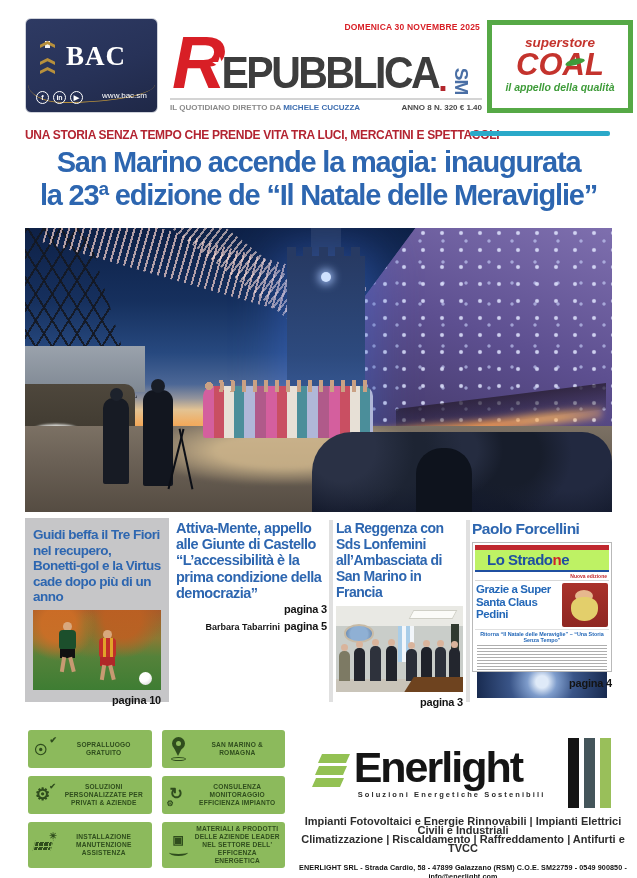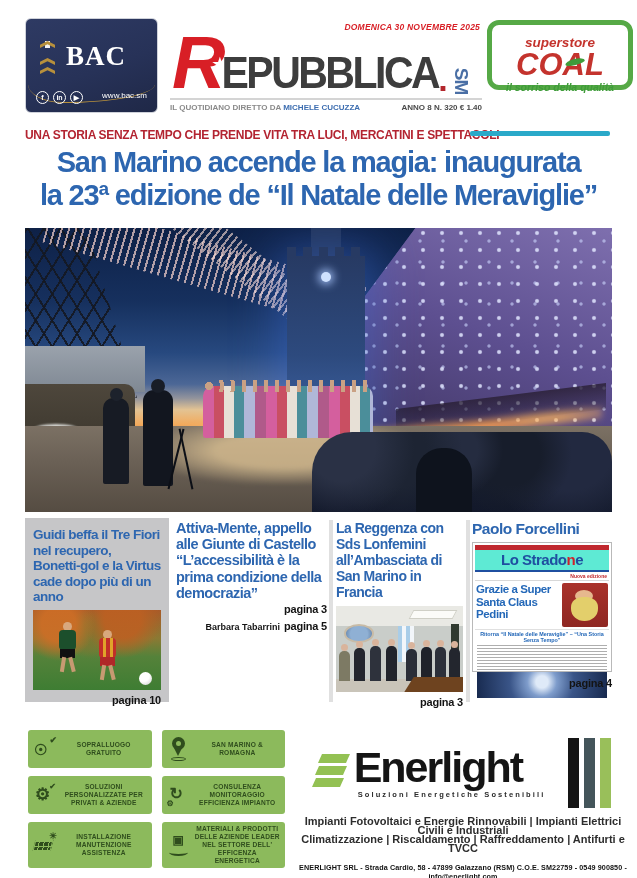--- a/index.html
+++ b/index.html
@@ -20,34 +20,34 @@
   .bac-name { color:#fff; font-family:"Liberation Serif", serif; font-size:27px; letter-spacing:1px; font-weight:700; }
   .bac-curve { position:absolute; left:2px; right:2px; top:58px; height:26px;
     border-bottom:1.5px solid #b8903c; border-radius:0 0 100% 38%/0 0 100% 100%; }
   .bac-foot { position:absolute; left:10px; right:10px; bottom:8px; display:flex; justify-content:space-between; align-items:flex-start; }
   .soc { display:flex; gap:4px; }
   .soc span { width:13px; height:13px; border:1px solid #fff; border-radius:50%; color:#fff;
     font-size:7px; line-height:11px; text-align:center; font-weight:700; }
   .bac-url { color:#fff; font-size:8px; }
 
   .masthead { position:absolute; left:168px; top:14px; width:314px; height:100px; }
-  .mh-date { position:absolute; right:2px; top:8px; color:#d81f26; font-size:8.5px; font-weight:700; letter-spacing:.2px;font-style:italic; }
+  .mh-date { position:absolute; right:2px; top:8px; color:#d81f26; font-size:8.5px; font-weight:700; letter-spacing:.2px; }
   .mh-logo { position:absolute; left:4px; top:18px; display:flex; align-items:flex-end; }
   .mh-r { position:relative; color:#d81f26; font-size:74px; line-height:62px; font-weight:900; font-style:italic; letter-spacing:-4px; }
   .mh-star { position:absolute; right:-2px; top:2px; color:#fff; font-size:17px; font-style:normal; }
   .mh-name { color:#3d3d3d; font-size:41px; font-weight:800; letter-spacing:-2.5px; line-height:40px; transform:scaleY(1.08); transform-origin:bottom; }
   .mh-dot { color:#b3262c; font-size:34px; font-weight:900; line-height:30px; }
   .mh-sm { display:inline-block; transform:rotate(90deg) translateX(-2px); color:#4a6fa5; font-size:19px; font-weight:800; letter-spacing:-1px; }
   .mh-strip { position:absolute; left:2px; right:0; top:84px; border-top:2px solid #d4d4d4; padding-top:3px;
     display:flex; justify-content:space-between; font-size:8px; color:#8a8a8a; font-weight:700; }
   .mh-dir { color:#3c6db0; }
   .mh-issue { color:#4a4a4a; }
 
-  .coal-box { position:absolute; left:487px; top:20px; width:146px; height:70px; background:#fff;
-    border:5px solid #56a946; border-radius:12px; text-align:center; padding-top:10px; }
+  .coal-box { position:absolute; left:487px; top:20px; width:146px; height:93px; background:#fff;
+    border:5px solid #56a946; border-radius:0; text-align:center; padding-top:10px; }
   .coal-top { color:#c4332d; font-style:italic; font-weight:700; font-size:13.5px; }
   .coal-brand { position:relative; display:inline-block; color:#c4332d; font-style:italic; font-weight:900; font-size:31px; letter-spacing:0; line-height:30px; }
   .coal-leaf { position:absolute; left:56%; top:9px; width:20px; height:6px; background:#3f9c3a; border-radius:50% 50% 50% 50%/60% 60% 40% 40%; transform:rotate(-14deg); }
   .coal-tag { color:#3f9c3a; font-style:italic; font-weight:700; font-size:10.5px; margin-top:1px; }
 
   
   .kicker { position:absolute; left:25px; top:128px; color:#b32431; font-size:12px; font-weight:800; letter-spacing:-.3px; }
   .cyan-bar { position:absolute; left:470px; top:131px; width:140px; height:5px; background:#2aa9c9; border-radius:2px; }
   .headline { position:absolute; left:0; right:0; top:146px; text-align:center; color:#2d66b0;
     font-size:29px; line-height:33px; font-weight:800; letter-spacing:-1.2px; }
@@ -162,21 +162,21 @@
   .f3 { left:34px; height:35px; background:#2e323c; } .f4 { left:50px; height:35px; background:#21242c; }
   .f5 { left:70px; height:32px; background:#2a2e38; } .f6 { left:85px; height:34px; background:#1f222a; }
   .f7 { left:99px; height:34px; background:#2c303a; } .f8 { left:113px; height:33px; background:#23262e; }
   .rg-table { position:absolute; right:-6px; bottom:0; width:60px; height:15px; background:#6e431f; transform:skewX(-32deg); }
   .col3 .pageref { margin-top:4px; }
 
   .col4 { position:absolute; left:472px; top:520px; width:140px; }
   .col4 .art-title { font-size:15.5px; line-height:17px; }
   .stradone { margin-top:5px; width:140px; height:130px; background:#fff; border:1px solid #b9b9b9; padding:2px; font-family:"Liberation Sans", sans-serif; }
   .st-redstrip { height:5px; background:#c0282e; }
-  .st-mast { border-bottom:2px solid #1f4fa0; text-align:center; padding:1px 5px; background:#5eead4; }
+  .st-mast { border-bottom:2px solid #1f4fa0; padding:1px 12px; background:#bef264; }
   .st-mast b { font-size:15px; letter-spacing:-.5px; color:#1f4fa0; font-weight:900; }
   .st-mast .red-n { color:#d0222a; }
   .st-sub { display:flex; justify-content:flex-end; font-size:5px; color:#c0282e; font-weight:700; padding:1px 2px; border-bottom:1px solid #d8d8d8; }
   .st-hero { display:flex; gap:2px; padding:2px 1px; }
   .st-headline { flex:1; color:#2468b8; font-weight:800; font-size:11.5px; line-height:12.5px; letter-spacing:-.4px; }
   .st-santa { position:relative; width:46px; height:44px; background:linear-gradient(180deg,#a9322b 0%,#8e2722 100%); border-radius:2px; }
   .st-santa::before { content:""; position:absolute; left:13px; top:7px; width:18px; height:12px; border-radius:50%; background:#e6b88e; }
   .st-santa::after { content:""; position:absolute; left:9px; top:14px; width:27px; height:24px; border-radius:48% 48% 58% 58%; background:#e3cf6b; }
   .st-subhead { color:#2468b8; font-weight:800; font-size:5.4px; text-align:center; border-top:1px solid #e0e0e0; padding:1px 0; }
   .st-body { height:26px; margin:1px 2px;
@@ -258,21 +258,21 @@
     </div>
     <div class="mh-strip">
       <span><span>IL QUOTIDIANO DIRETTO DA</span> <b class="mh-dir">MICHELE CUCUZZA</b></span>
       <span class="mh-issue">ANNO 8 N. 320 € 1.40</span>
     </div>
   </div>
 
   <div class="coal-box">
     <div class="coal-top">superstore</div>
     <div class="coal-brand"><span>COAL</span><span class="coal-leaf"></span></div>
-    <div class="coal-tag">il sorriso della qualità</div>
+    <div class="coal-tag">il appello della qualità</div>
   </div>
 
   <div class="kicker">UNA STORIA SENZA TEMPO CHE PRENDE VITA TRA LUCI, MERCATINI E SPETTACOLI</div>
   <div class="cyan-bar"></div>
   <div class="headline">
     <div>San Marino accende la magia: inaugurata</div>
     <div>la 23ª edizione de “Il Natale delle Meraviglie”</div>
   </div>
 
   <div class="photo">

